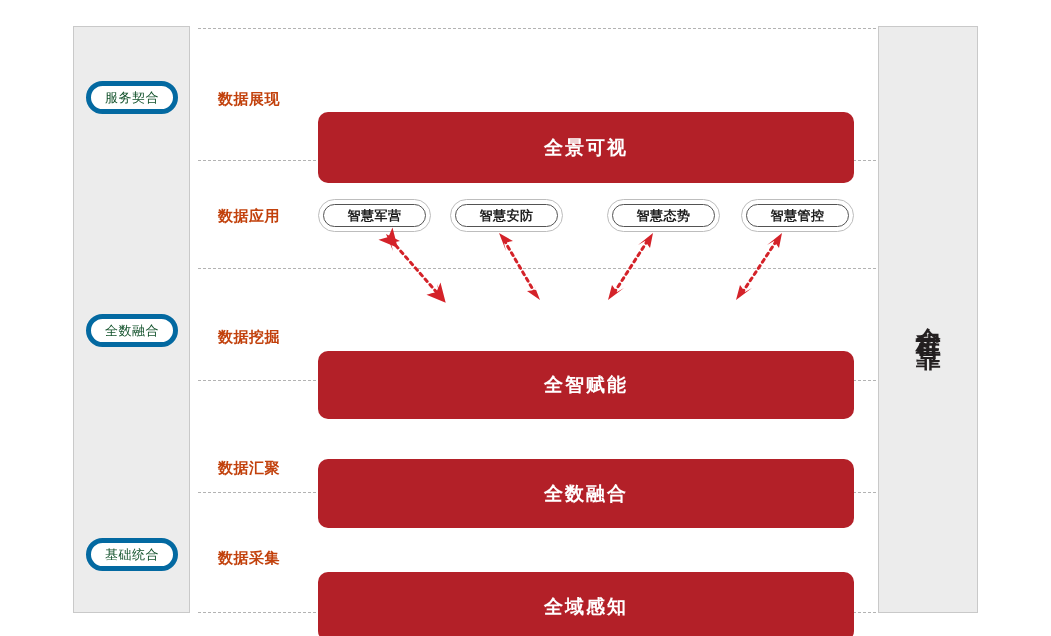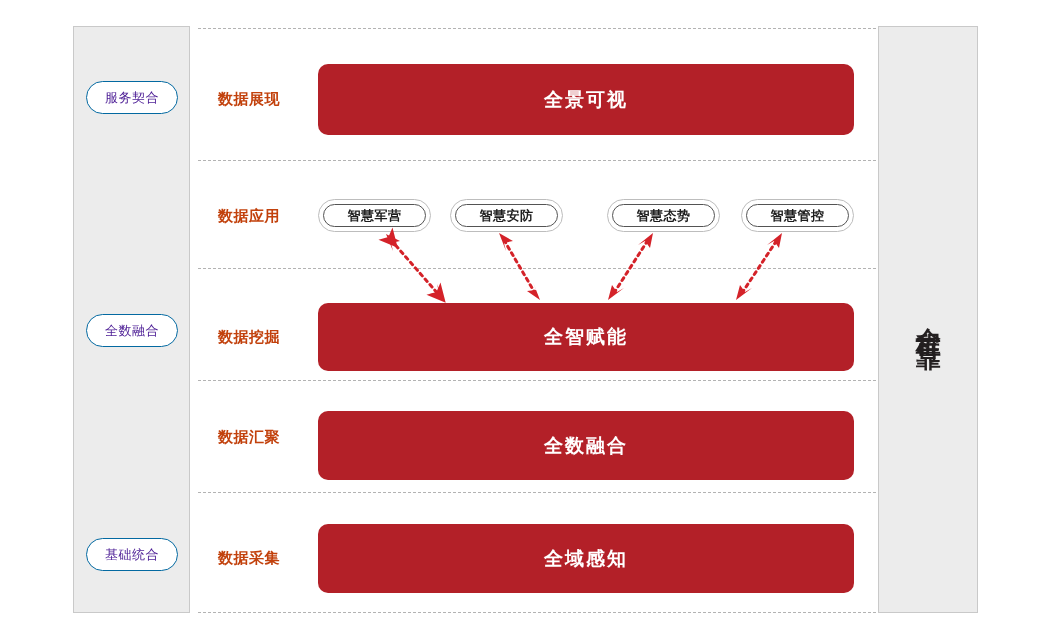--- a/index.html
+++ b/index.html
@@ -12,24 +12,24 @@
   }
   .stage{position:absolute;left:0;top:0;width:1051px;height:636px;}
 
   
   .left-panel{
     position:absolute;left:73px;top:26px;width:117px;height:587px;
     background:#ececec;border:1px solid #c9c9c9;box-sizing:border-box;
   }
   .stage-pill{
     position:absolute;left:86px;width:92px;height:33px;
-    background:#ffffff;border:1px solid #0369a1;border-radius:17px;
+    background:#ffffff;border:5px solid #0369a1;border-radius:17px;
     box-sizing:border-box;
     display:flex;align-items:center;justify-content:center;
-    font-size:13px;color:#4c1d95;font-weight:400;letter-spacing:.5px;
+    font-size:13px;color:#14532d;font-weight:400;letter-spacing:.5px;
   }
 
   
   .row-label{
     position:absolute;left:218px;width:76px;
     font-size:15px;font-weight:700;color:#c2410c;
     letter-spacing:.5px;text-align:left;
     display:flex;align-items:center;height:20px;
   }
 
@@ -37,21 +37,21 @@
   .divider{
     position:absolute;left:198px;width:678px;height:0;
     border-top:1px dashed #b3b3b3;
   }
 
   
   .bar{
     position:absolute;left:318px;width:536px;
     background:#b32028;border-radius:10px;
     display:flex;align-items:center;justify-content:center;
-    color:#ffffff;font-size:19px;font-weight:700;letter-spacing:2px;
+    color:#ffffff;font-size:19px;font-weight:700;letter-spacing:2px;margin-top:48px;
   }
 
   
   .app-pill{
     position:absolute;top:199px;width:113px;height:33px;
     border:1.5px solid #bdbdbd;border-radius:17px;
     background:#ffffff;box-sizing:border-box;
     display:flex;align-items:center;justify-content:center;
   }
   .app-pill-inner{
@@ -97,21 +97,21 @@
   <div class="divider" style="top:28px"></div>
   <div class="divider" style="top:160px"></div>
   <div class="divider" style="top:268px"></div>
   <div class="divider" style="top:380px"></div>
   <div class="divider" style="top:492px"></div>
   <div class="divider" style="top:612px"></div>
 
   <div class="row-label" style="top:89px">数据展现</div>
   <div class="row-label" style="top:206px">数据应用</div>
   <div class="row-label" style="top:327px">数据挖掘</div>
-  <div class="row-label" style="top:427px">数据汇聚</div>
+  <div class="row-label" style="top:458px">数据汇聚</div>
   <div class="row-label" style="top:548px">数据采集</div>
 
   <div class="bar" style="top:64px;height:71px">全景可视</div>
   <div class="bar" style="top:303px;height:68px">全智赋能</div>
   <div class="bar" style="top:524px;height:69px">全域感知</div>
   <div class="bar" style="top:411px;height:69px">全数融合</div>
 
   <div class="app-pill" style="left:318px">
     <div class="app-pill-inner">智慧军营</div>
   </div>

